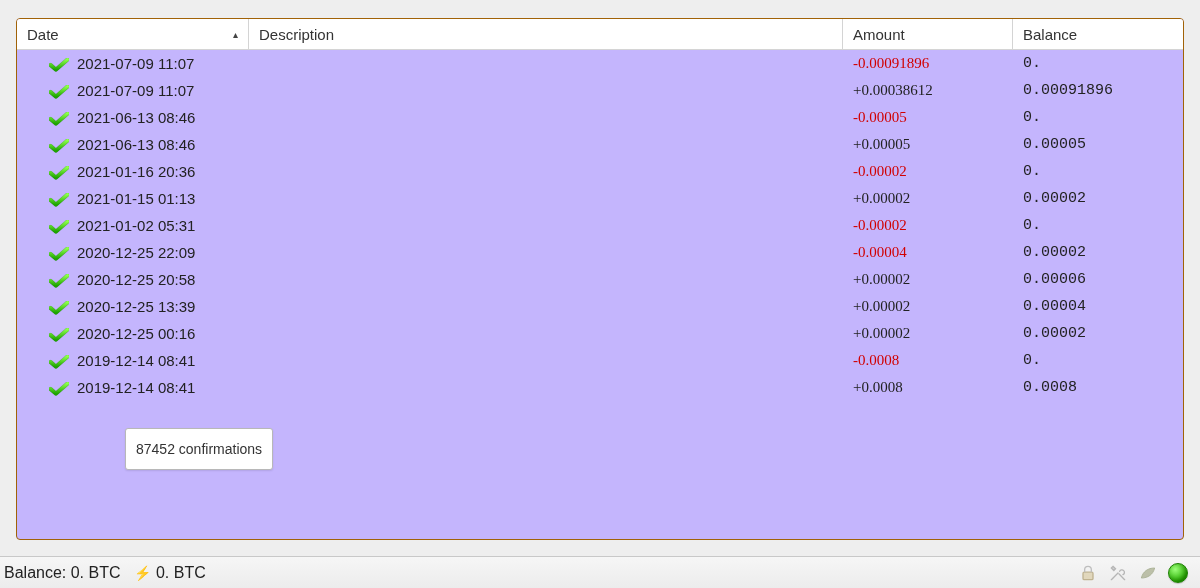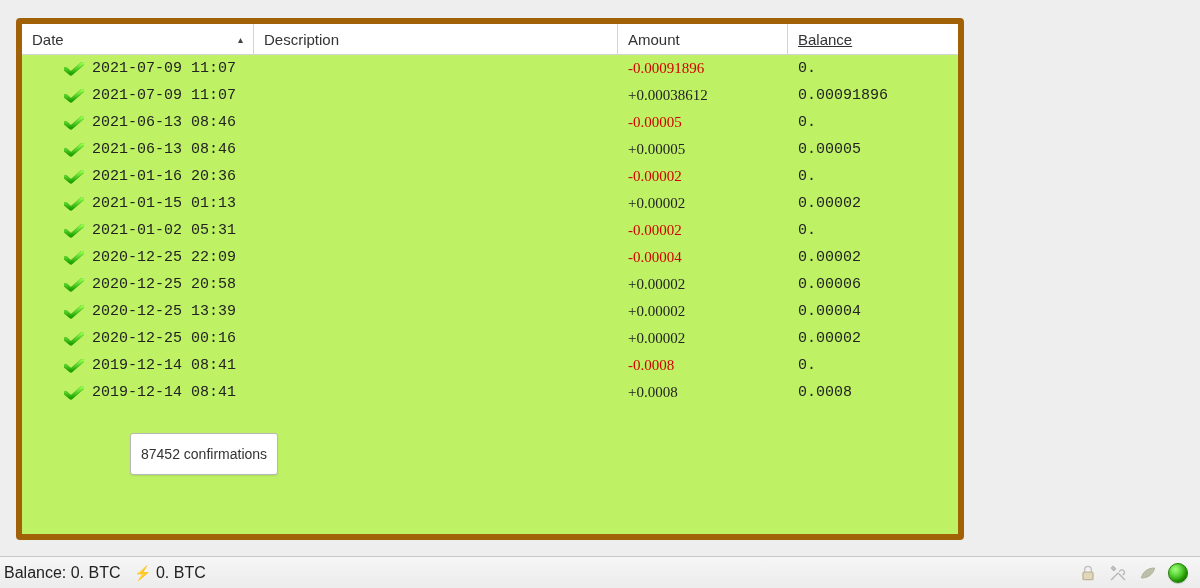--- a/index.html
+++ b/index.html
@@ -19,24 +19,24 @@
     width: 1200px;
     height: 588px;
     box-sizing: border-box;
     background: #eeeeee;
   }
 
   .table-panel {
     position: absolute;
     left: 16px;
     top: 18px;
-    width: 948px;
+    width: 1168px;
     height: 522px;
-    background: #bef264;
-    border: 6px solid #a16207;
+    background: #c4b5fd;
+    border: 1px solid #a16207;
     border-radius: 4px;
     box-sizing: border-box;
     overflow: hidden;
   }
 
   .header-row {
     display: flex;
     height: 30px;
     align-items: stretch;
     border-bottom: 1px solid #d4d4d4;
@@ -51,21 +51,21 @@
     padding: 0 10px;
     border-right: 1px solid #d4d4d4;
     box-sizing: border-box;
     white-space: nowrap;
     position: relative;
   }
   .header-cell:last-child { border-right: none; }
   .col-date   { width: 232px; }
   .col-desc   { flex: 1; }
   .col-amount { width: 170px; }
-  .col-balance{ width: 170px; text-decoration: underline; }
+  .col-balance{ width: 170px; }
 
   .sort-caret {
     position: absolute;
     right: 10px;
     top: 50%;
     transform: translateY(-50%);
     font-size: 10px;
     color: #444;
   }
 
@@ -73,23 +73,22 @@
   .tx-row {
     display: flex;
     height: 27px;
     align-items: center;
     font-size: 15px;
   }
   .cell { box-sizing: border-box; padding: 0 10px; white-space: nowrap; }
   .cell.date {
     width: 232px;
     display: flex;
-    align-items: center;
-    padding-left: 42px;
-    font-family: Liberation Mono, monospace;
+    align-items: flex-end;
+    padding-left: 32px;
   }
   .cell.desc { flex: 1; }
   .cell.amount  { width: 170px; font-family: Liberation Serif, serif; font-size: 15px; }
   .cell.balance { width: 170px; font-family: Menlo, Consolas, "Courier New", monospace; font-size: 15px; }
   .neg { color: #d10000; }
   .pos { color: #222; }
 
   .check-icon {
     width: 20px;
     height: 14px;

